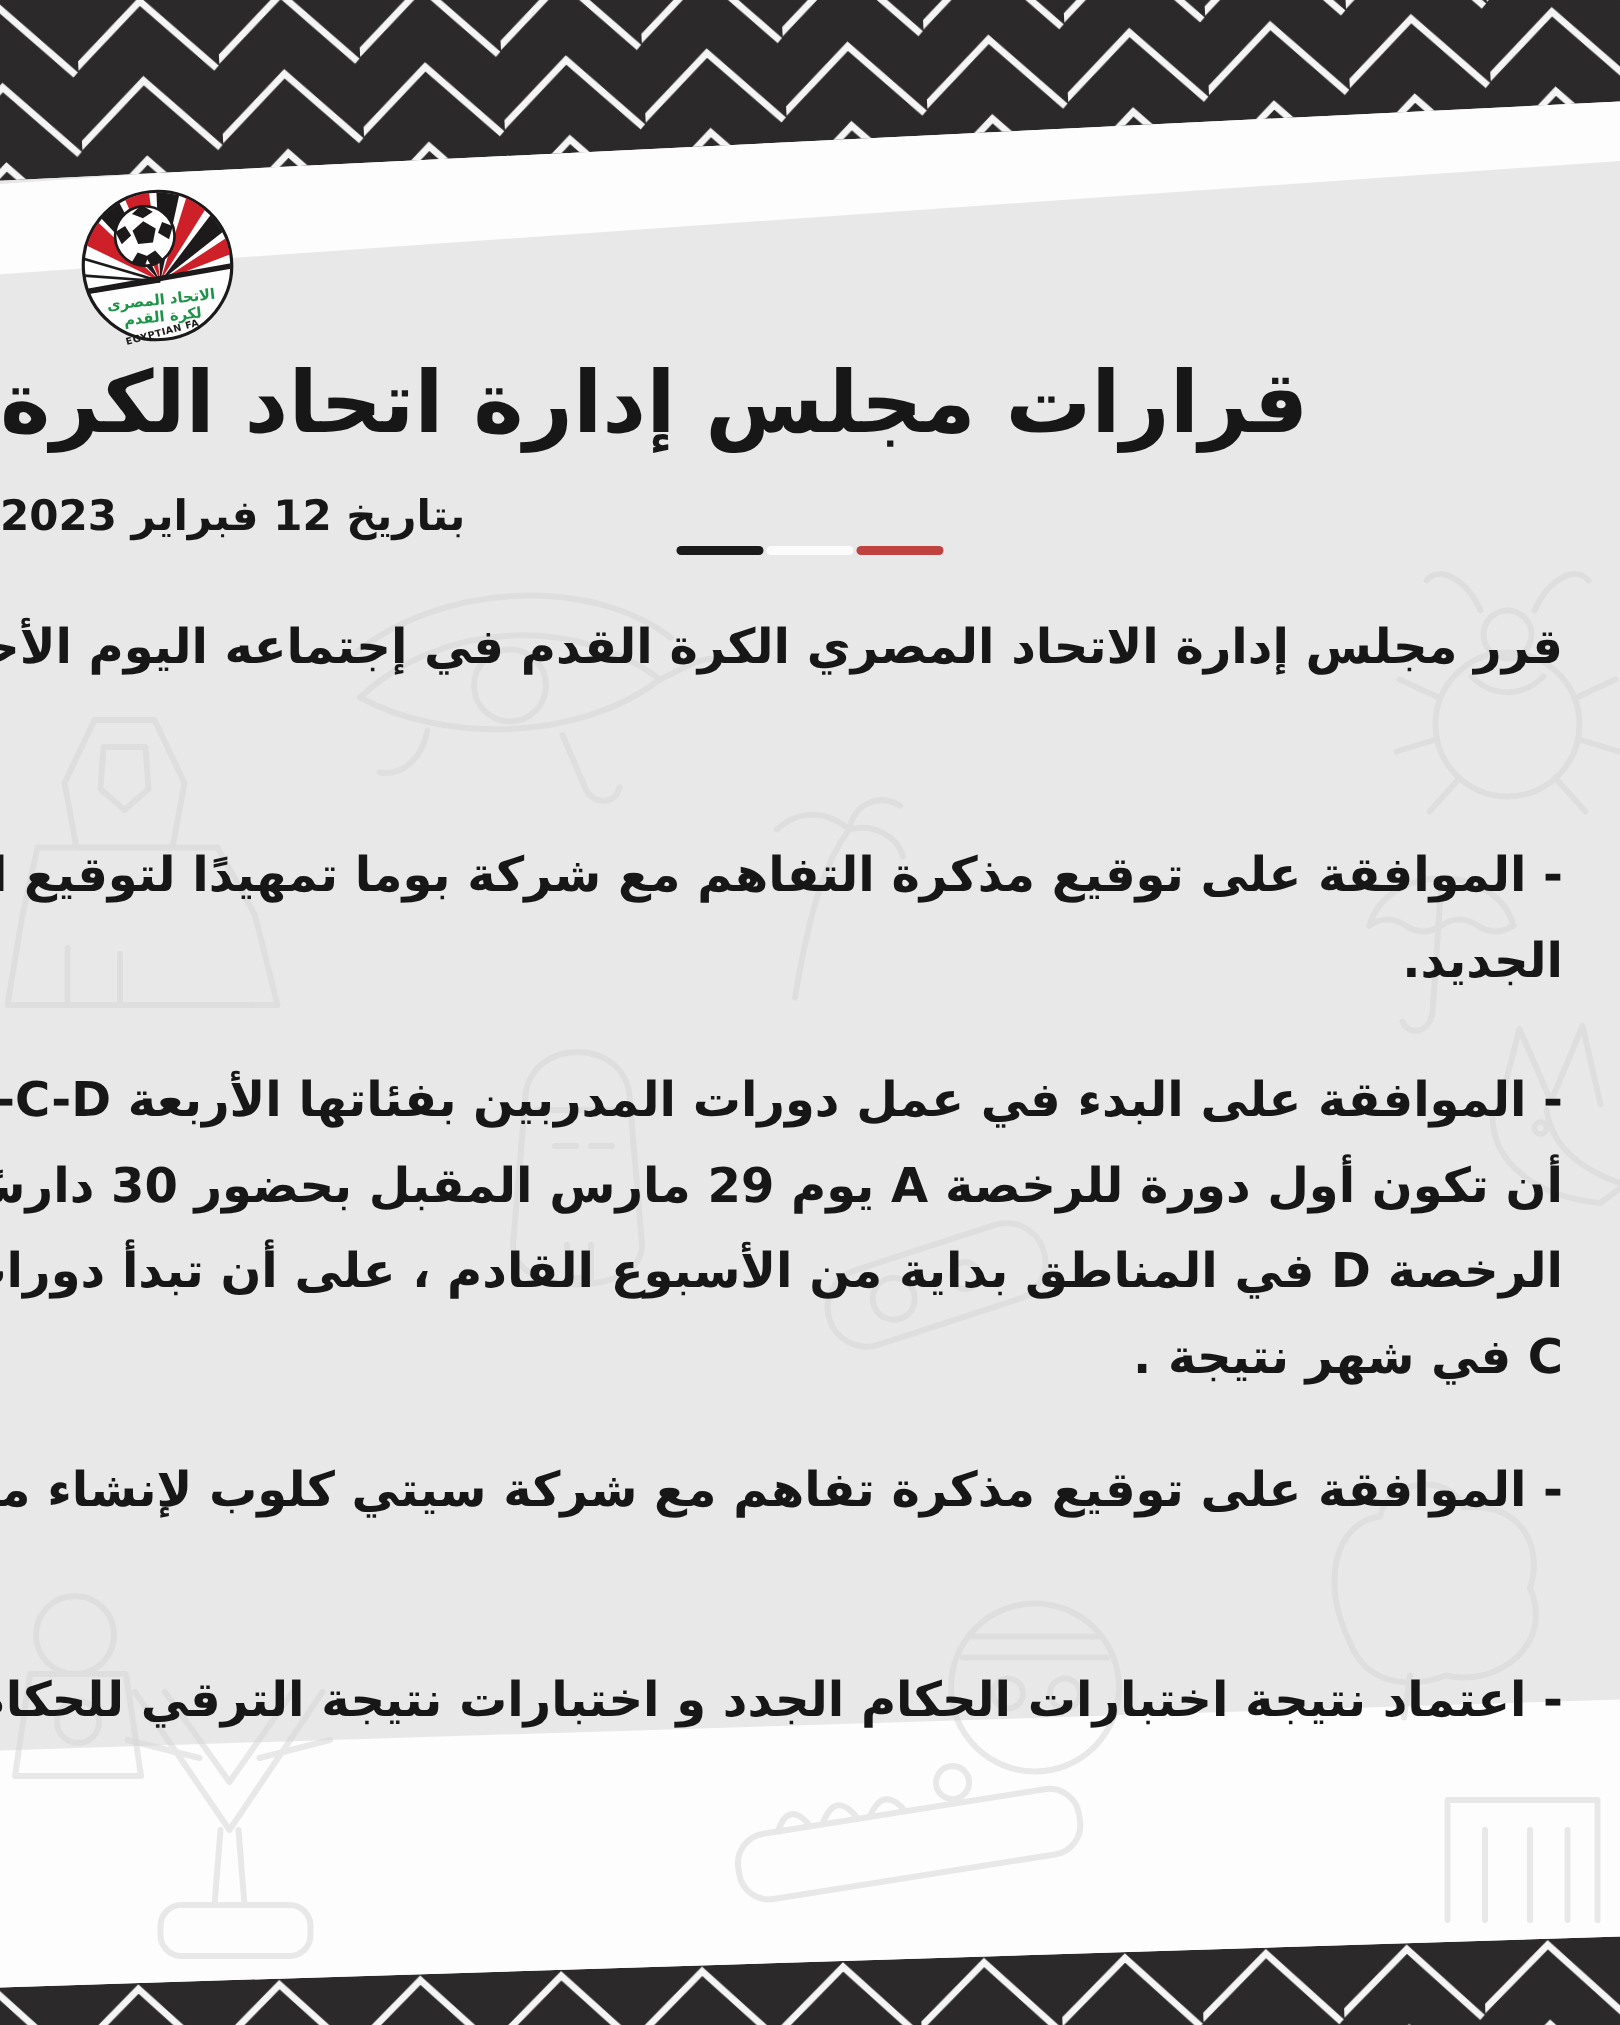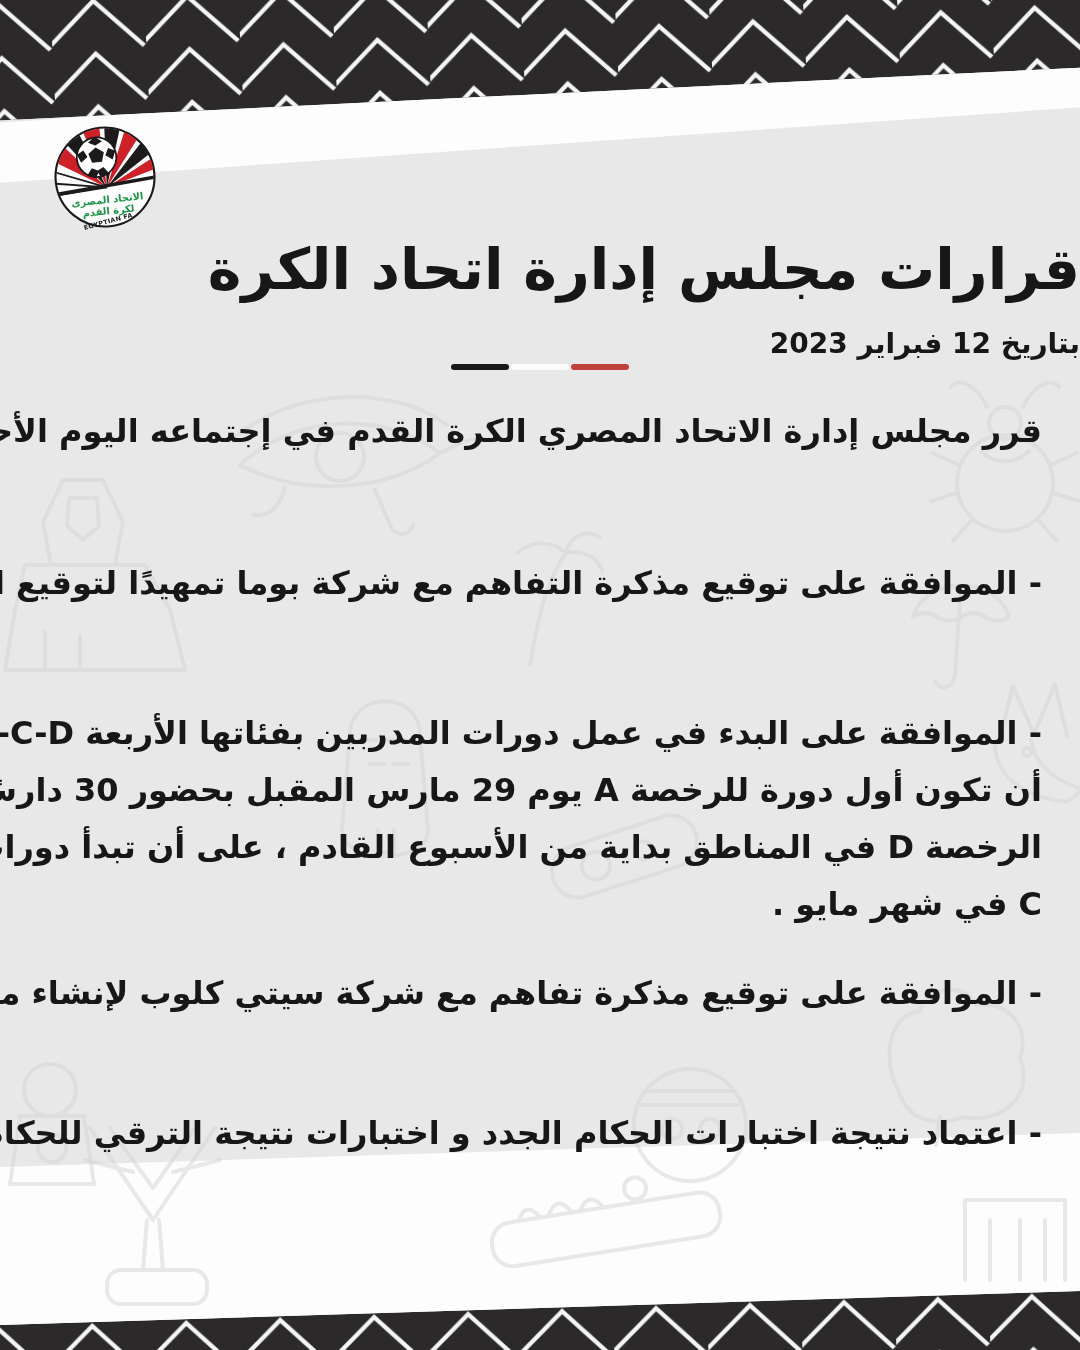--- a/index.html
+++ b/index.html
@@ -20,25 +20,25 @@
   .band{position:absolute;left:-4%;width:108%;z-index:3;}
   .band.top{top:-78px;height:172px;transform:rotate(-2.8deg);}
   .band.bottom{top:1308px;height:130px;transform:rotate(-1.8deg);}
   .band svg{display:block;width:100%;height:100%;}
   
   .content{z-index:4;}
   .logo{position:absolute;left:52px;top:124px;transform:rotate(-6deg);}
   .title{
     position:absolute;left:0;width:100%;top:236px;
     font-size:57px;font-weight:bold;letter-spacing:-1px;
-    text-align:right;direction:rtl;white-space:nowrap;color:var(--text,#171717);
+    text-align:left;direction:rtl;white-space:nowrap;color:var(--text,#171717);
   }
   .subtitle{
     position:absolute;left:0;width:100%;top:327px;
-    font-size:28px;font-weight:bold;text-align:right;direction:rtl;color:var(--text,#171717);
+    font-size:28px;font-weight:bold;text-align:left;direction:rtl;color:var(--text,#171717);
   }
   .divider{position:absolute;top:364px;left:0;width:100%;display:flex;justify-content:center;gap:2px;}
   .divider span{display:inline-block;width:58px;height:6px;border-radius:3px;}
   .divider .seg-black{background:var(--divider-black,#1a1a1a);}
   .divider .seg-white{background:var(--divider-white,#fbfbfb);}
   .divider .seg-red{background:var(--divider-red,#c0423f);}
   .para{
     position:absolute;left:40px;right:38px;
     direction:rtl;text-align:right;unicode-bidi:plaintext;
     font-size:32px;font-weight:bold;line-height:57px;color:var(--text,#171717);
@@ -225,27 +225,28 @@
       <span class="seg-white"></span>
       <span class="seg-red"></span>
     </div>
 
     <div class="para" style="top:403px">
       <div class="line">قرر مجلس إدارة الاتحاد المصري الكرة القدم في إجتماعه اليوم الأحد 12 فبراير</div>
     </div>
 
     <div class="para" style="top:555px">
       <div class="line">- الموافقة على توقيع مذكرة التفاهم مع شركة بوما تمهيدًا لتوقيع العقد</div>
+      <div class="line">الجديد.</div>
     </div>
 
     <div class="para" style="top:705px">
       <div class="line">- الموافقة على البدء في عمل دورات المدربين بفئاتها الأربعة A -B-C-D ، على</div>
       <div class="line">أن تكون أول دورة للرخصة A يوم 29 مارس المقبل بحضور 30 دارسًا و بدء دورات</div>
       <div class="line">الرخصة D في المناطق بداية من الأسبوع القادم ، على أن تبدأ دورات الرخصة B و</div>
-      <div class="line">C في شهر مايو .</div>
+      <div class="line">C في شهر نتيجة .</div>
     </div>
 
     <div class="para" style="top:965px">
       <div class="line">- الموافقة على توقيع مذكرة تفاهم مع شركة سيتي كلوب لإنشاء مجموعة من</div>
     </div>
 
     <div class="para" style="top:1105px">
       <div class="line">- اعتماد نتيجة اختبارات الحكام الجدد و اختبارات نتيجة الترقي للحكام .</div>
     </div>
 

